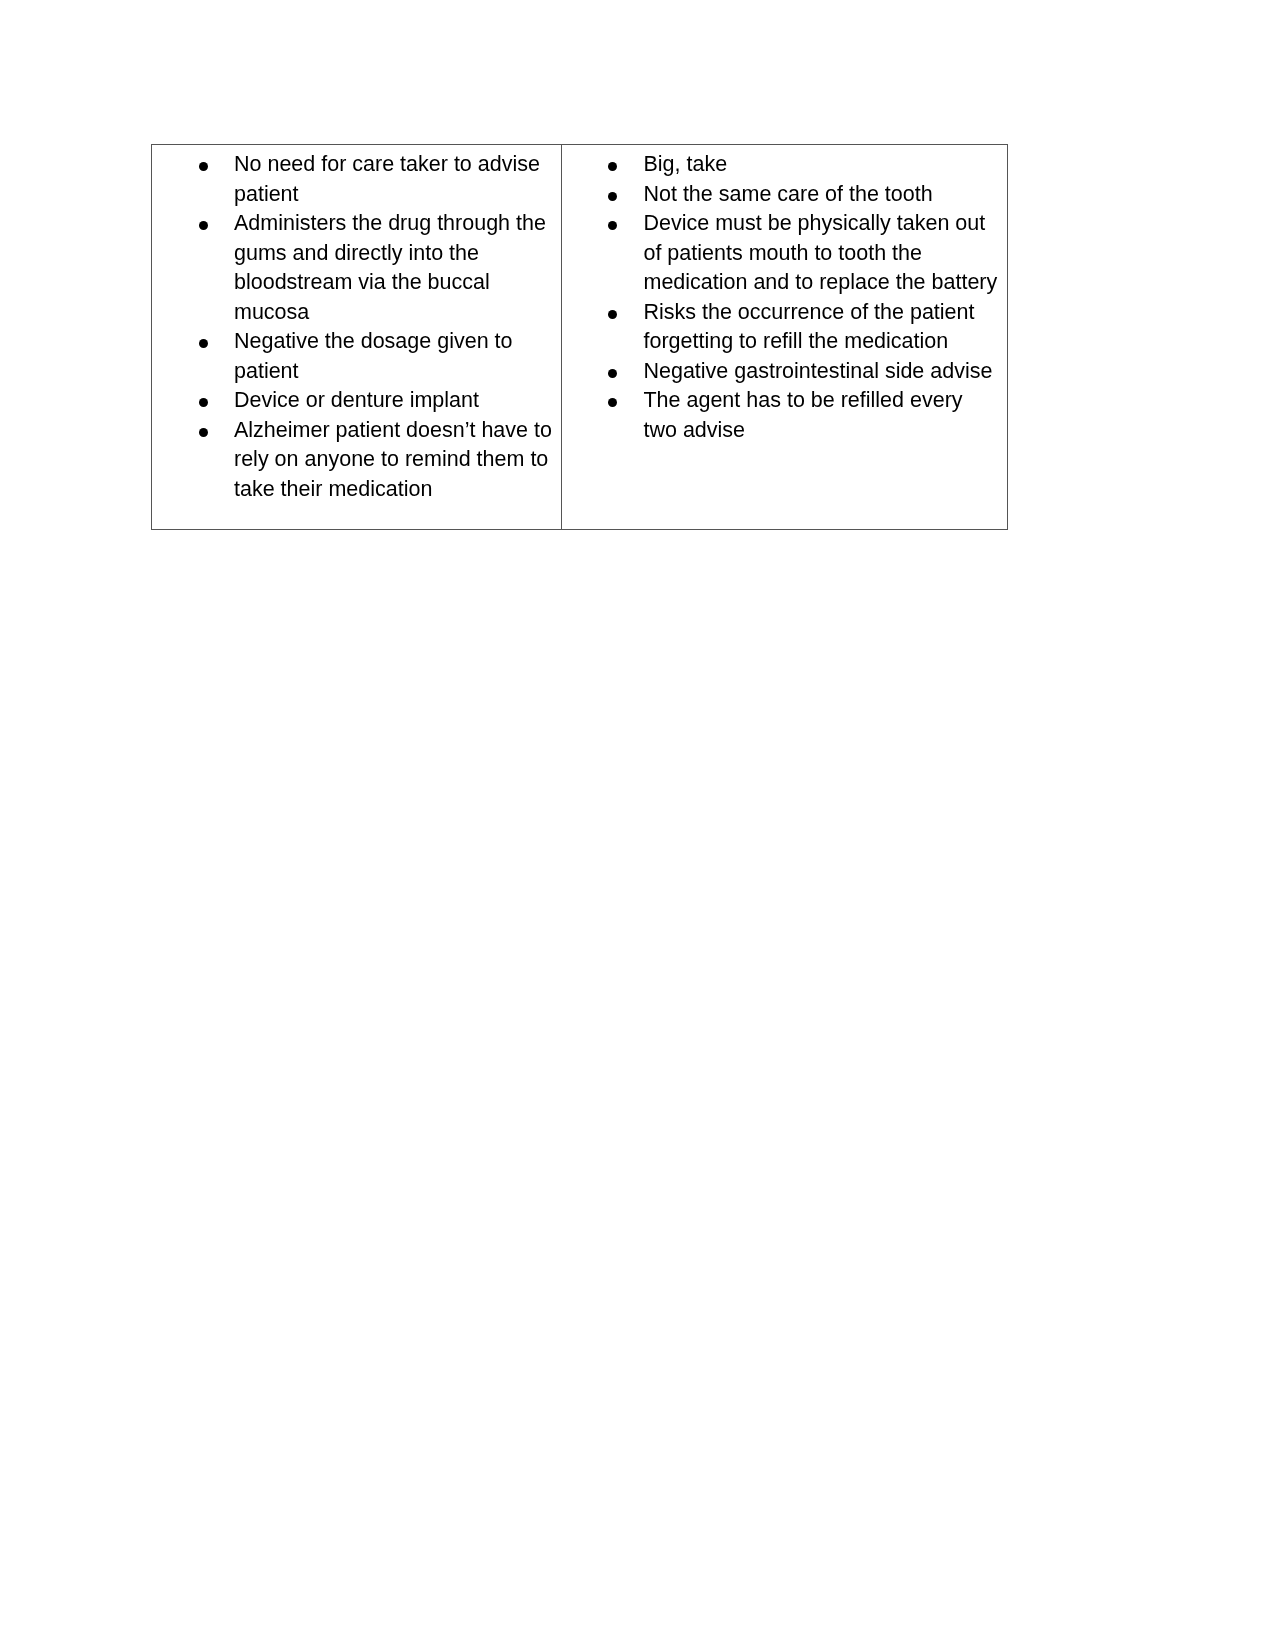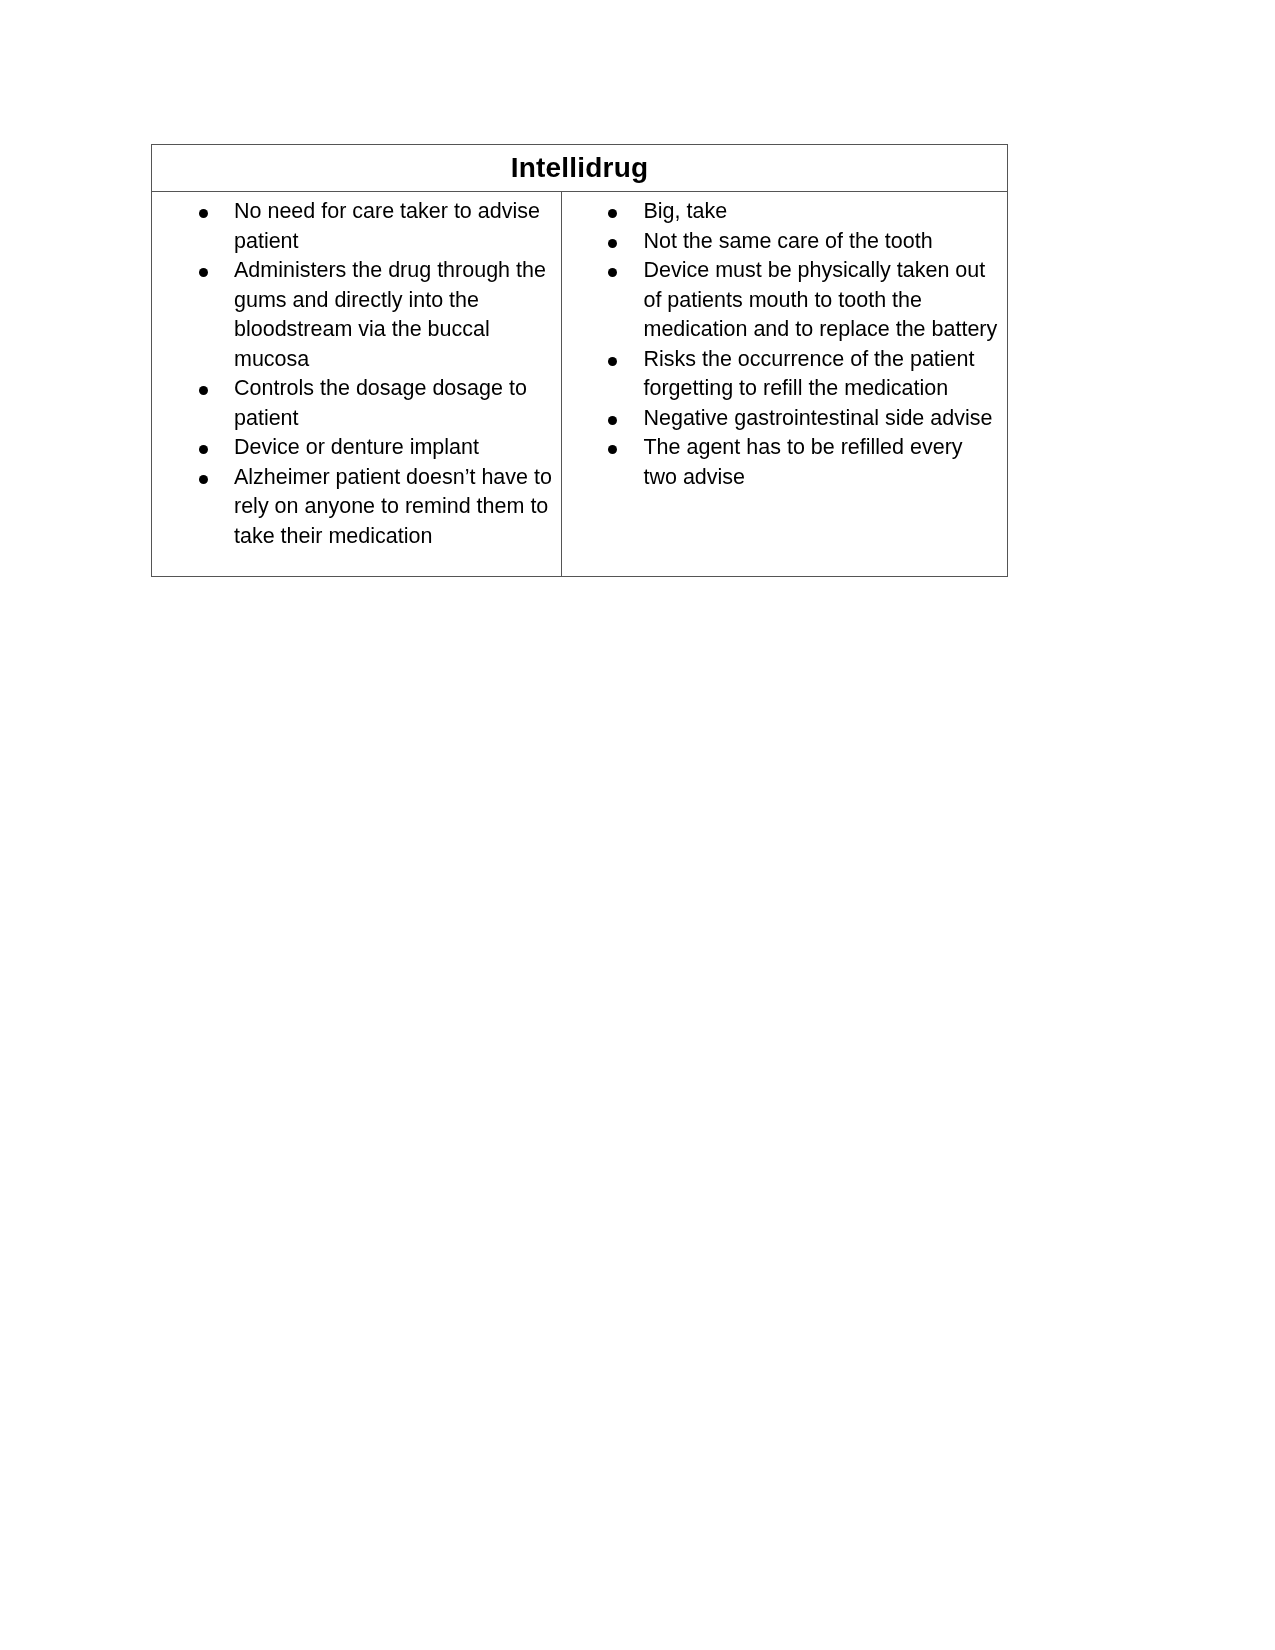--- a/index.html
+++ b/index.html
@@ -73,29 +73,26 @@
   </style>
 </head>
 <body>
 
 <table class="doc-table">
   <colgroup>
     <col class="col-left">
     <col class="col-right">
   </colgroup>
   <tbody>
-      <tr>
-    <th class="title-cell" colspan="2">Intellidrug</th>
-  </tr>
   <tr class="body-row">
     <td class="body-left">
       <ul class="list">
         <li><span class="bullet"></span><span>No need for care taker to advise patient</span></li>
         <li><span class="bullet"></span><span>Administers the drug through the gums and directly into the bloodstream via the buccal mucosa</span></li>
-        <li><span class="bullet"></span><span>Controls the dosage dosage to patient</span></li>
+        <li><span class="bullet"></span><span>Negative the dosage given to patient</span></li>
         <li><span class="bullet"></span><span>Device or denture implant</span></li>
         <li><span class="bullet"></span><span>Alzheimer patient doesn’t have to rely on anyone to remind them to take their medication</span></li>
       </ul>
     </td>
     <td class="body-right">
       <ul class="list">
         <li><span class="bullet"></span><span>Big, take</span></li>
         <li><span class="bullet"></span><span>Not the same care of the tooth</span></li>
         <li><span class="bullet"></span><span>Device must be physically taken out of patients mouth to tooth the medication and to replace the battery</span></li>
         <li><span class="bullet"></span><span>Risks the occurrence of the patient forgetting to refill the medication</span></li>

